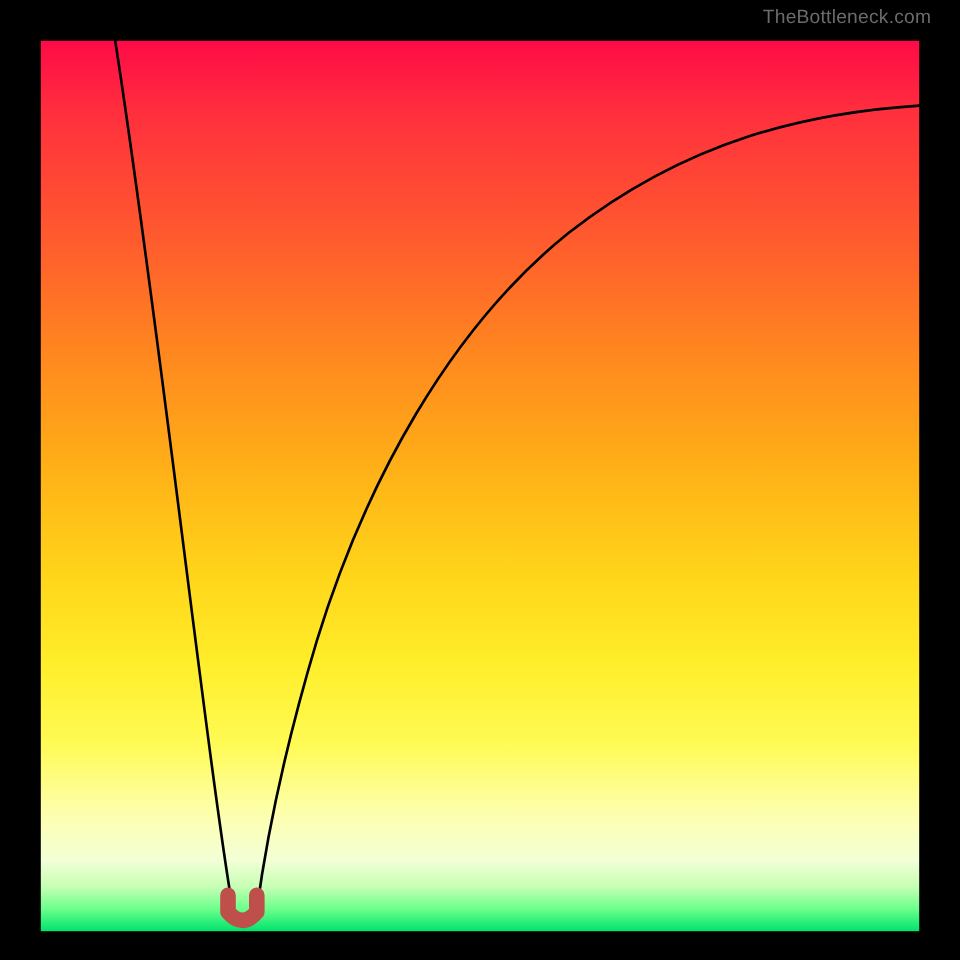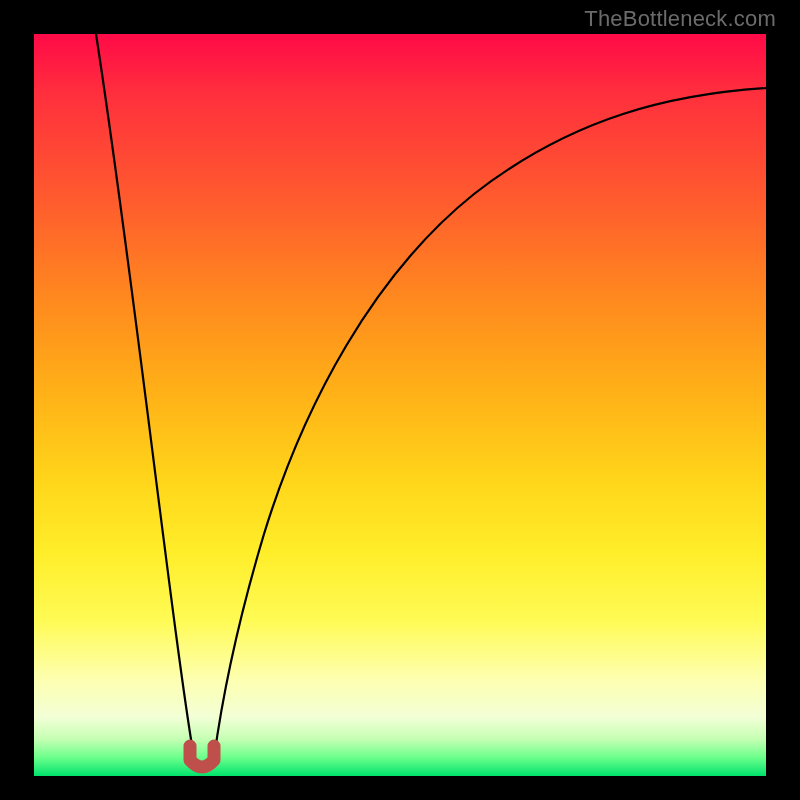--- a/index.html
+++ b/index.html
@@ -41,21 +41,21 @@
       #c6ffb4 95%,
       #6cff8b 97.5%,
       #00e36d 100%
     );
   }
   .watermark {
     position: absolute;
     top: 6px;
     right: 24px;
     color: #6b6b6b;
-    font-size: 22px;
+    font-size: 16px;
     font-weight: 400;
     letter-spacing: 0.2px;
     user-select: none;
   }
   svg.curves {
     position: absolute;
     left: 0;
     top: 0;
     width: 732px;
     height: 742px;

